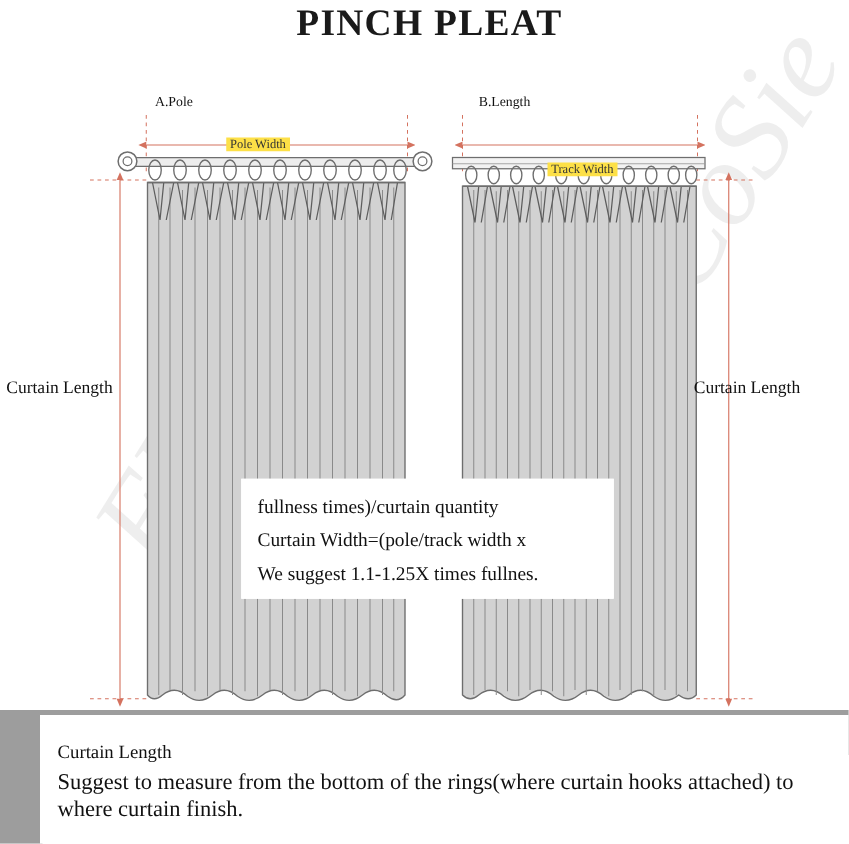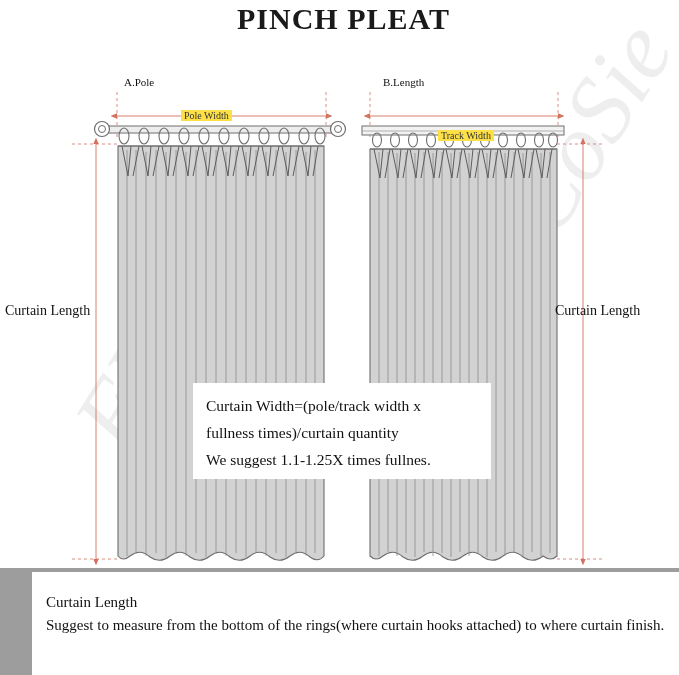--- a/index.html
+++ b/index.html
@@ -101,21 +101,21 @@
     background: #ffffff;
     padding: 22px 14px 0 14px;
     box-sizing: border-box;
   }
   .note-title {
     font-size: 15px;
     color: #111;
     margin-bottom: 3px;
   }
   .note-body {
-    font-size: 15px;
+    font-size: 18px;
     line-height: 22px;
     color: #111;
   }
   .note-bar {
     position: absolute;
     left: 0;
     top: 568px;
     width: 679px;
     height: 36px;
     background: #9d9d9d;
@@ -333,22 +333,22 @@
     </g>
   </svg>
 
   <div class="width-label" id="label-pole-width">Pole Width</div>
   <div class="width-label" id="label-track-width">Track Width</div>
 
   <div class="length-label" id="label-length-left">Curtain Length</div>
   <div class="length-label" id="label-length-right">Curtain Length</div>
 
   <div class="formula-box">
+    <div class="formula-line">fullness times)/curtain quantity</div>
     <div class="formula-line">Curtain Width=(pole/track width x</div>
-    <div class="formula-line">fullness times)/curtain quantity</div>
     <div class="formula-line">We suggest 1.1-1.25X times fullnes.</div>
   </div>
 
   <div class="note-bar"></div>
   <div class="note-bar-left"></div>
   <div class="note">
     <div class="note-title">Curtain Length</div>
     <div class="note-body">Suggest to measure from the bottom of the rings(where curtain hooks attached) to where curtain finish.</div>
   </div>
 

